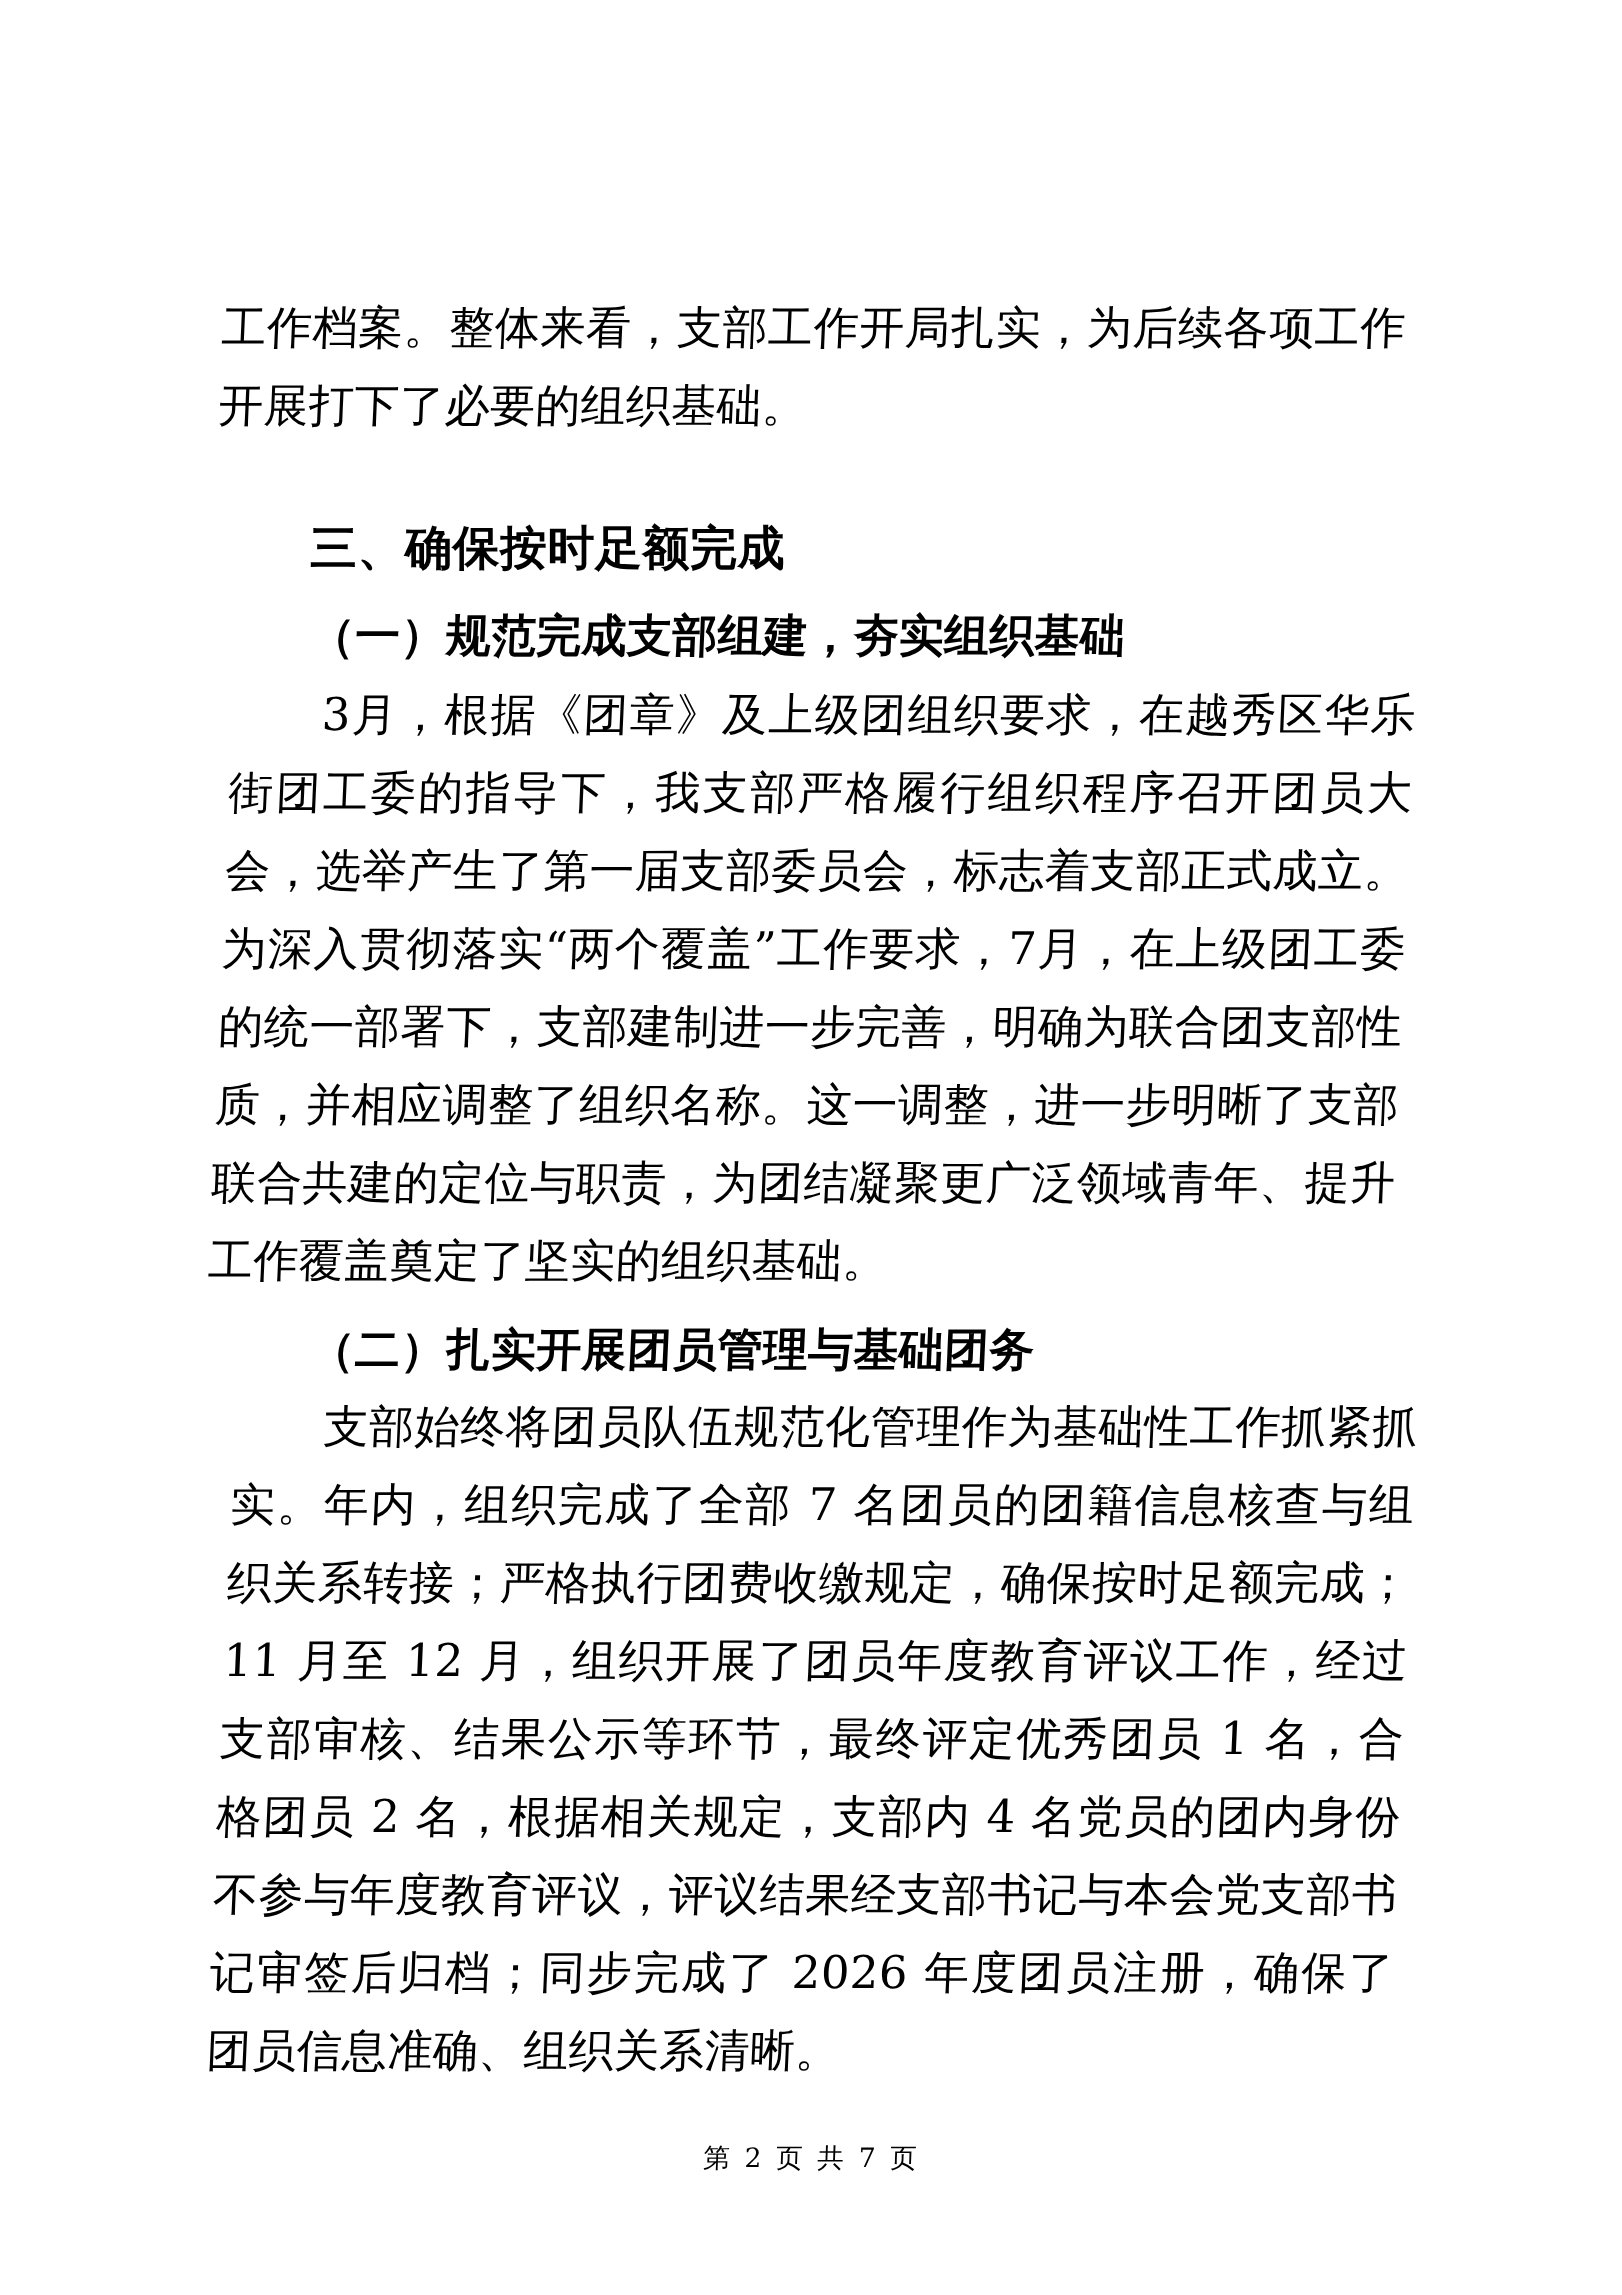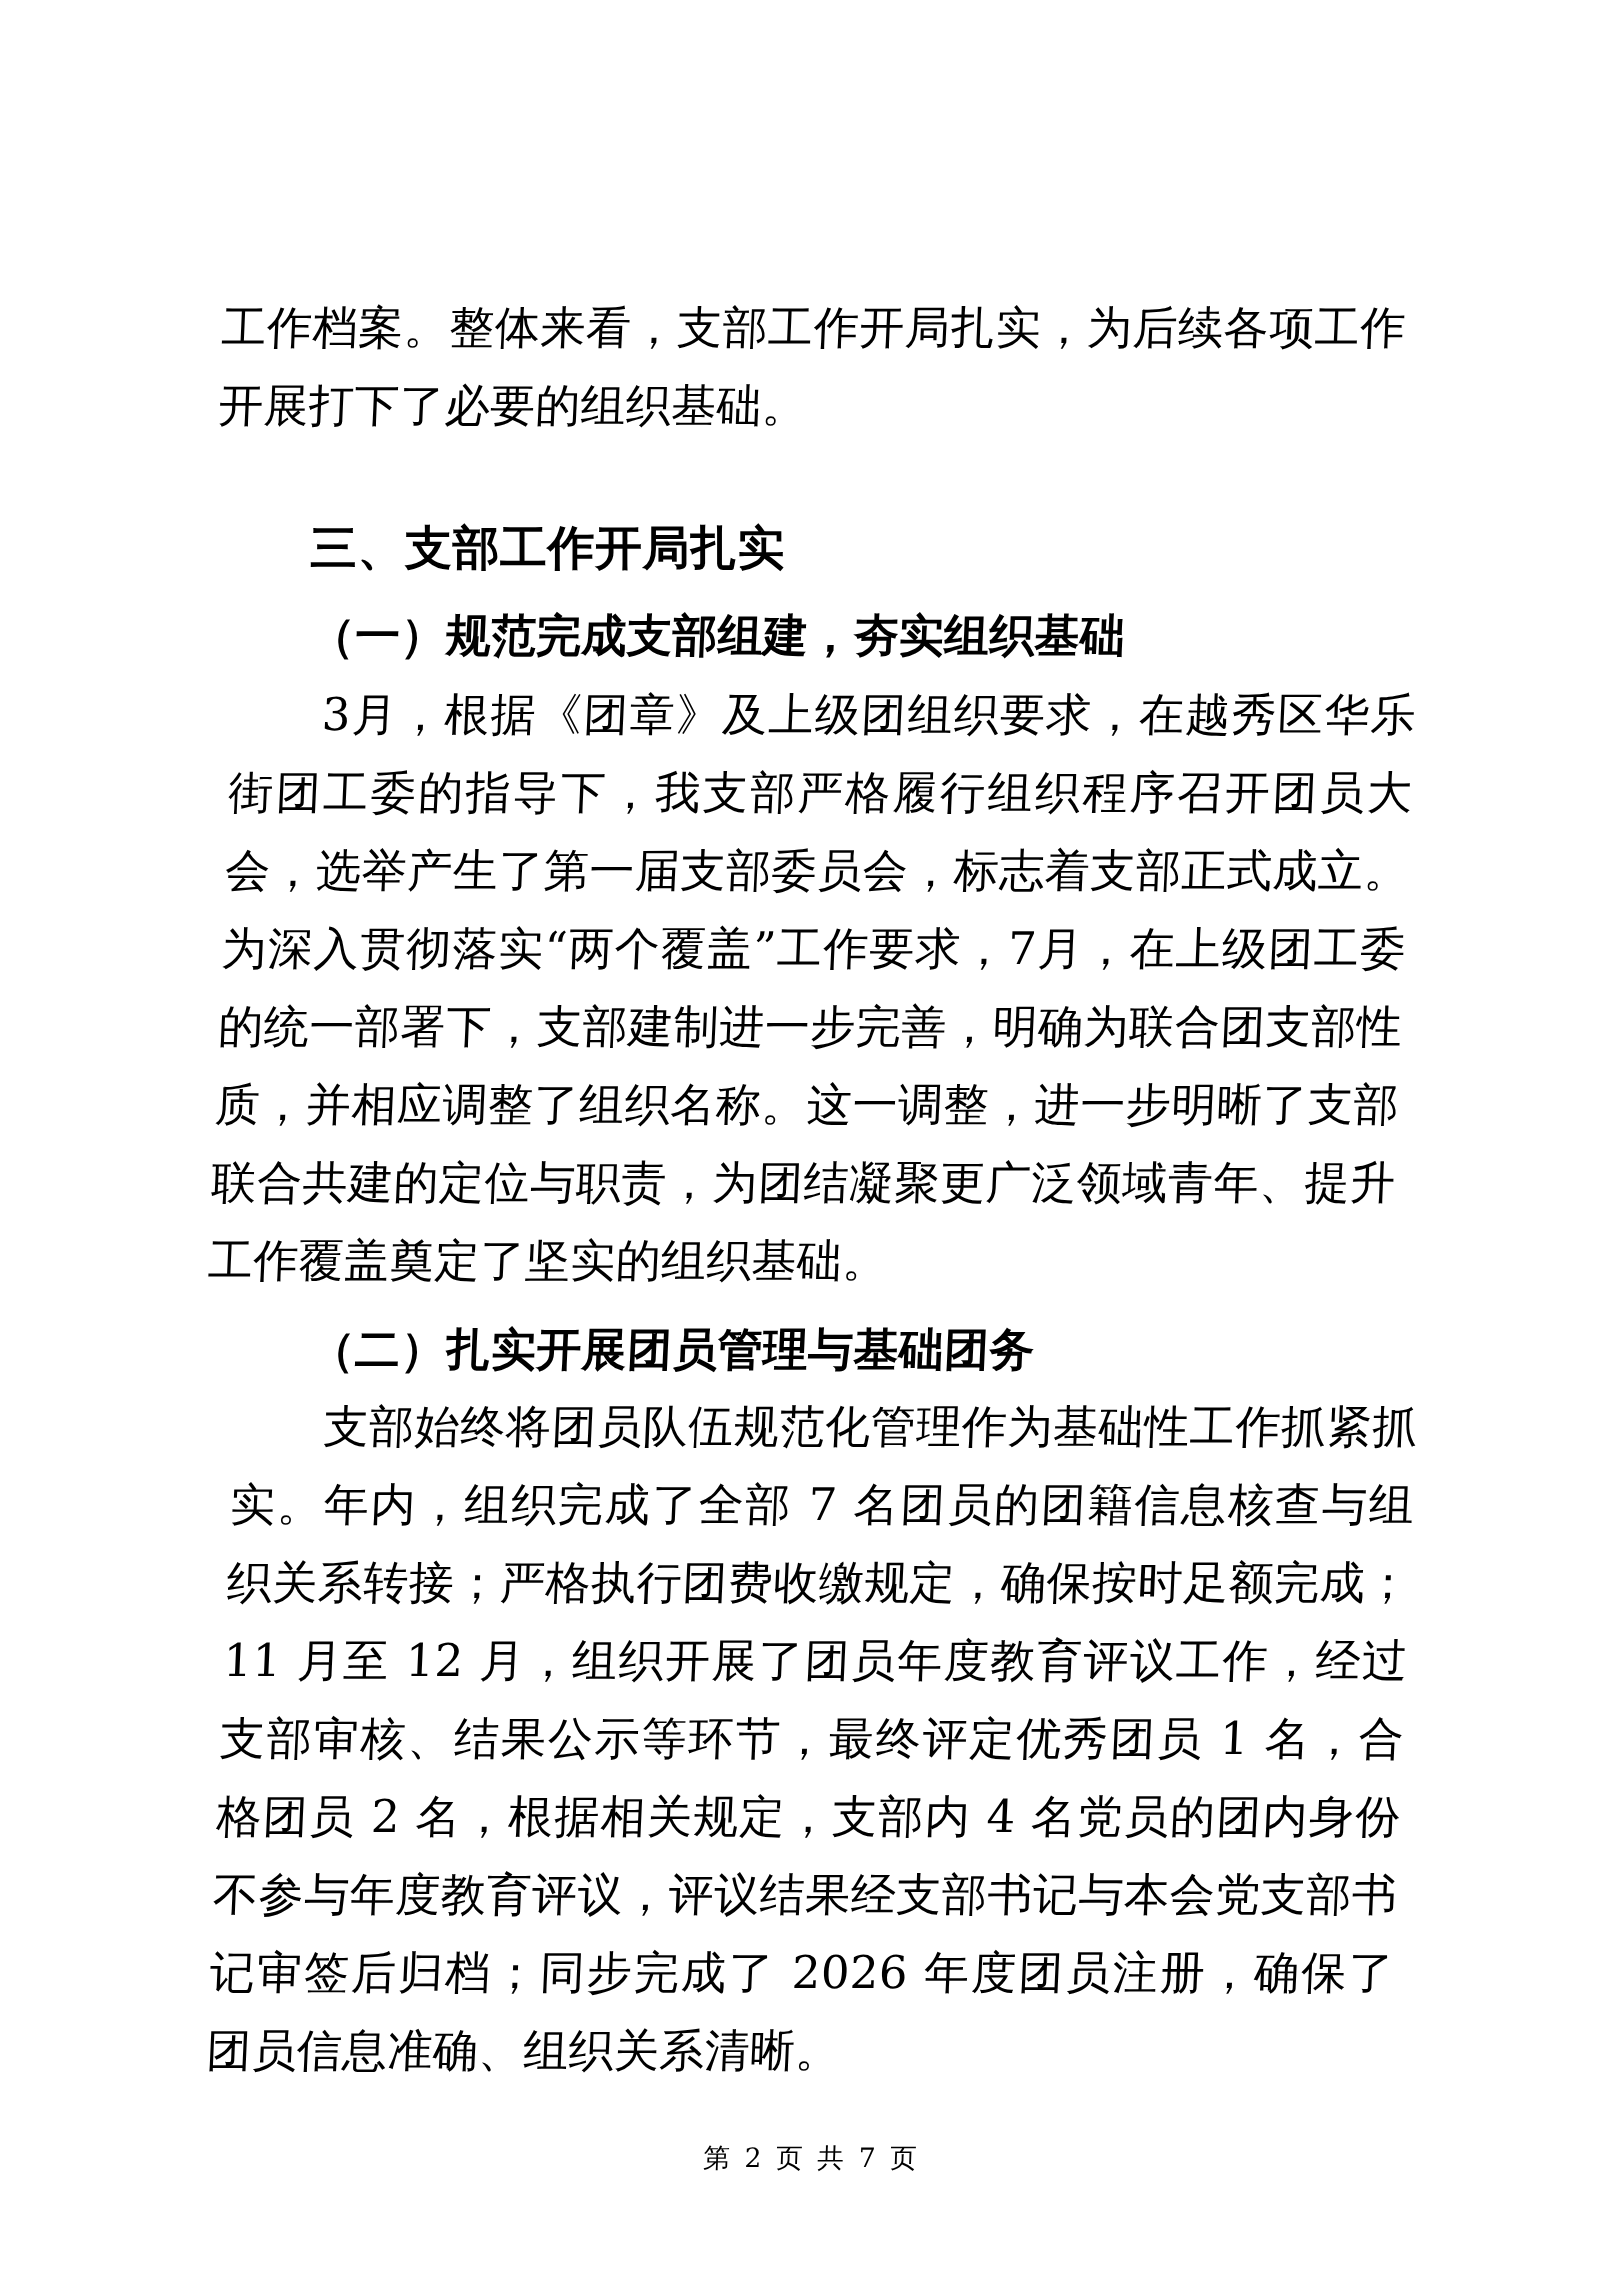--- a/index.html
+++ b/index.html
@@ -102,21 +102,21 @@
   }
 </style>
 </head>
 <body>
 
 <div class="page">
   <div class="content">
 
     <p class="cjk para-cont">工作档案。整体来看，支部工作开局扎实，为后续各项工作开展打下了必要的组织基础。</p>
 
-    <h2 class="h-section">三、支部工作开局扎实</h2>
+    <h2 class="h-section">三、确保按时足额完成</h2>
 
     <h3 class="h-sub">（一）规范完成支部组建，夯实组织基础</h3>
 
     <p class="cjk para">3月，根据《团章》及上级团组织要求，在越秀区华乐街团工委的指导下，我支部严格履行组织程序召开团员大会，选举产生了第一届支部委员会，标志着支部正式成立。为深入贯彻落实“两个覆盖”工作要求，7月，在上级团工委的统一部署下，支部建制进一步完善，明确为联合团支部性质，并相应调整了组织名称。这一调整，进一步明晰了支部联合共建的定位与职责，为团结凝聚更广泛领域青年、提升工作覆盖奠定了坚实的组织基础。</p>
 
     <h3 class="h-sub">（二）扎实开展团员管理与基础团务</h3>
 
     <p class="cjk para tight">支部始终将团员队伍规范化管理作为基础性工作抓紧抓实。年内，组织完成了全部 7 名团员的团籍信息核查与组织关系转接；严格执行团费收缴规定，确保按时足额完成；11 月至 12 月，组织开展了团员年度教育评议工作，经过支部审核、结果公示等环节，最终评定优秀团员 1 名，合格团员 2 名，根据相关规定，支部内 4 名党员的团内身份不参与年度教育评议，评议结果经支部书记与本会党支部书记审签后归档；同步完成了 2026 年度团员注册，确保了团员信息准确、组织关系清晰。</p>
 
   </div>

